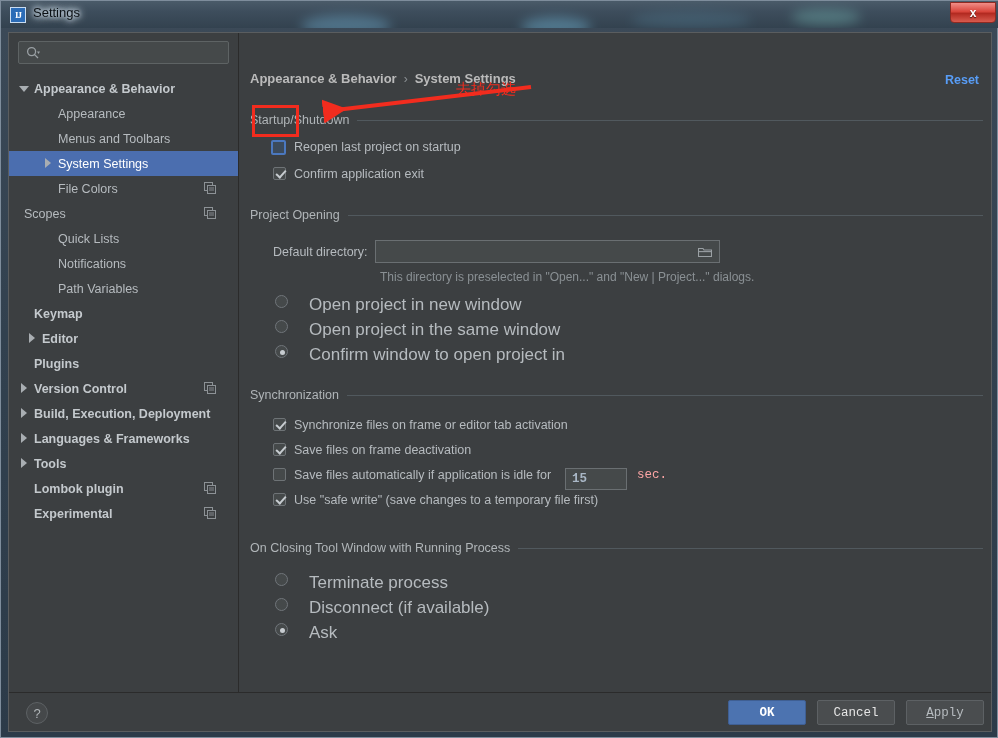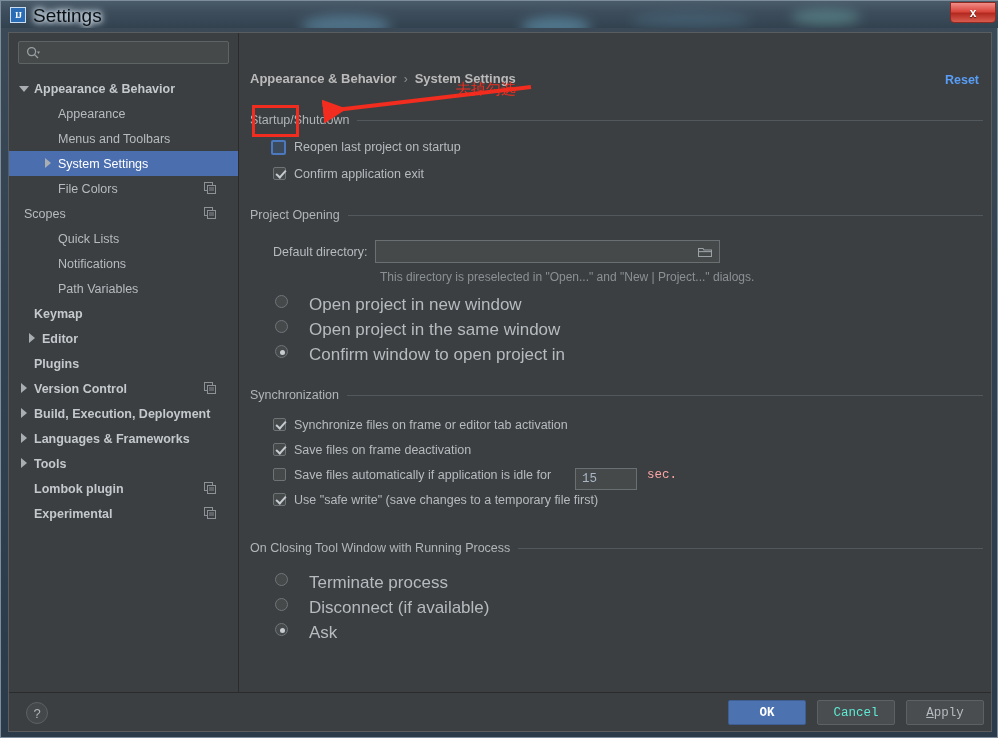--- a/index.html
+++ b/index.html
@@ -31,21 +31,21 @@
   #app-icon {
     position:absolute; left: 9px; top: 6px; width: 16px; height: 16px;
     background: #2b6cb7; border: 1px solid #c9dcf0;
     color:#fff; font-size: 9px; font-weight: bold;
     display:flex; align-items:center; justify-content:center;
     letter-spacing:-1px;
     font-family: "Liberation Serif", serif;
   }
   #win-title {
     position: absolute; left: 32px; top: 4px;
-    font-size: 19px; color: #0b1014;
+    font-size: 13px; color: #0b1014;
     text-shadow: 0 0 4px #d8e6f2, 0 0 7px #d8e6f2, 0 0 10px #e8f2fa;
     white-space: nowrap;
   }
   #close-btn {
     position:absolute; right: 3px; top: 1px; width: 46px; height: 21px;
     border-radius: 0 0 4px 4px;
     background: linear-gradient(180deg,#f08e88 0%, #d9463c 45%, #b32a21 55%, #d85b4e 100%);
     border: 1px solid #8e2a22;
     color:#fff; font-size: 12px; font-weight:bold;
     display:flex; align-items:center; justify-content:center;
@@ -227,21 +227,21 @@
     display:flex; align-items:center; justify-content:center;
     border-radius: 2px; cursor: pointer;
   }
   #ok-btn {
     right: 185px; width: 78px;
     background: #4c73b0; border: 1px solid #3f5f93; color: #ffffff;
     font-family: "Liberation Mono", monospace; font-weight: bold;
   }
   #cancel-btn {
     right: 96px; width: 78px;
-    background: #4a4d4f; border: 1px solid #5d6164; color: #5eead4;
+    background: #4a4d4f; border: 1px solid #5d6164; color: #e5e5e5;
     font-family: "Liberation Mono", monospace;
   }
   #apply-btn {
     right: 7px; width: 78px;
     background: #4a4d4f; border: 1px solid #5d6164; color: #b6bbbf;
     font-family: "Liberation Mono", monospace;
   }
   #apply-btn u { text-decoration: underline; }
 
   
@@ -456,21 +456,21 @@
               <span class="cb checked"></span>
               <span class="cb-label">Synchronize files on frame or editor tab activation</span>
             </div>
             <div class="row" style="height: 25px;">
               <span class="cb checked"></span>
               <span class="cb-label">Save files on frame deactivation</span>
             </div>
             <div class="row" style="height: 25px;">
               <span class="cb"></span>
               <span class="cb-label">Save files automatically if application is idle for</span>
-              <div class="spin" style="margin-left: 24px;">15</div>
+              <div class="spin" style="margin-left: 14px; font-weight: bold;">15</div>
               <span class="unit">sec.</span>
             </div>
             <div class="row" style="height: 25px;">
               <span class="cb checked"></span>
               <span class="cb-label">Use "safe write" (save changes to a temporary file first)</span>
             </div>
           </div>
       </div>
 
       <div class="group" style="top:508px;">

